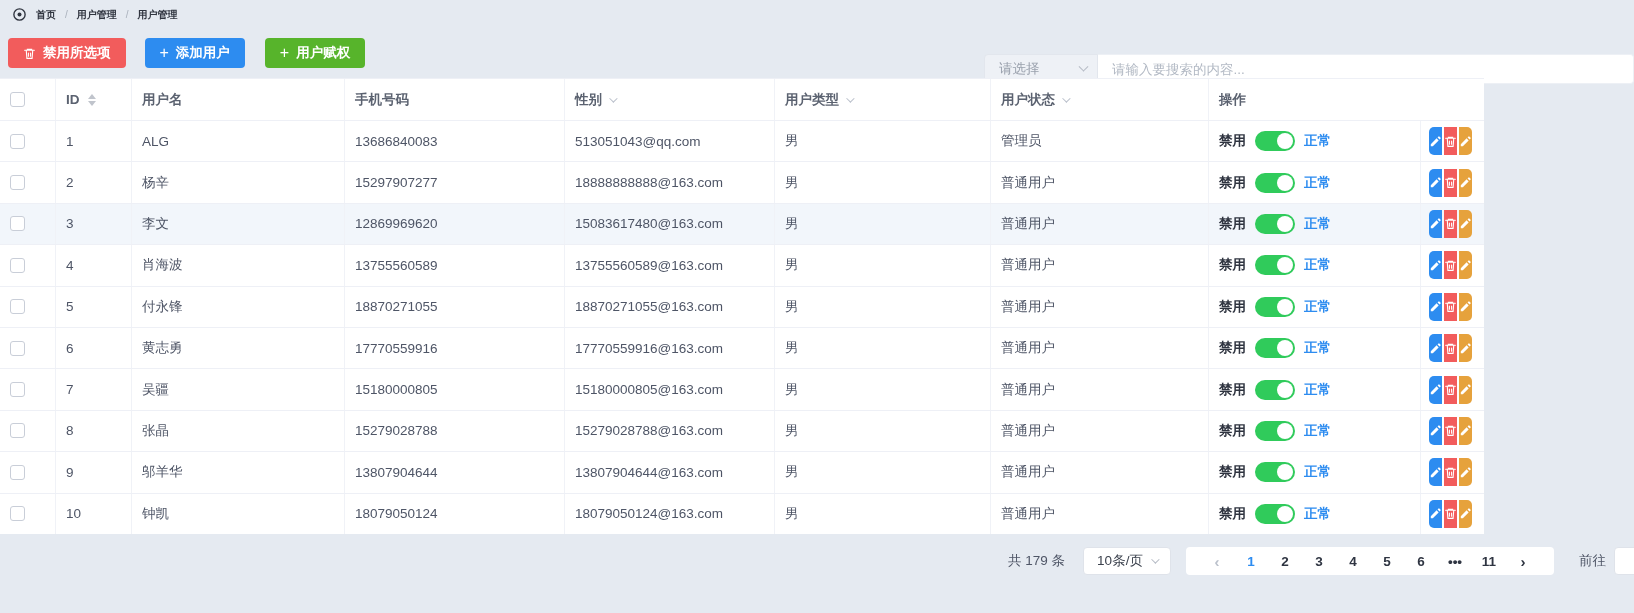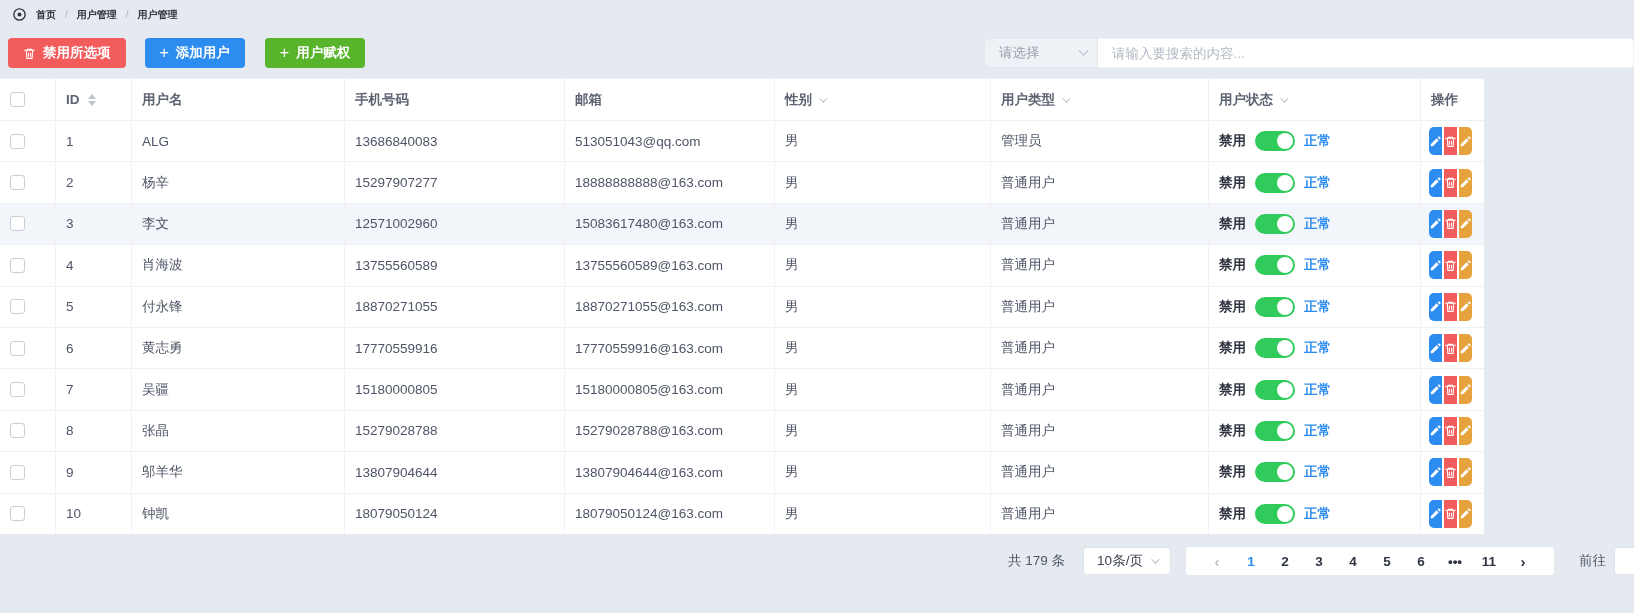--- a/index.html
+++ b/index.html
@@ -22,21 +22,21 @@
   
   .toolbar { position:absolute; top:38px; left:8px; right:0; height:30px; display:flex; align-items:center; }
   .btn { height:30px; border:none; border-radius:4px; color:#fff; font-weight:700; font-size:13.5px;
     padding:0 15px; display:inline-flex; align-items:center; gap:7px; cursor:pointer;
     font-family:inherit; }
   .btn-danger  { background:#f25c5c; margin-right:19px; }
   .btn-primary { background:#2d8cf0; margin-right:20px; }
   .btn-success { background:#57b42b; }
   .btn .plus { font-size:16px; font-weight:400; line-height:1; }
 
-  .search-wrap { position:absolute; right:0; top:0; height:30px; display:flex; }
+  .search-wrap { position:absolute; right:0; top:16px; height:30px; display:flex; }
   .filter-select { width:114px; height:30px; background:#eef1f6; border:1px solid #e2e6ed;
     border-radius:4px 0 0 4px; display:flex; align-items:center; justify-content:space-between;
     padding:0 10px 0 14px; color:#9aa1ad; cursor:pointer; }
   .filter-select .chev { width:7px; height:7px; border-right:1.4px solid #b4bac4; border-bottom:1.4px solid #b4bac4;
     transform:rotate(45deg) translate(-2px,-2px); }
   .search-input { width:536px; height:30px; border:1px solid #edf0f5; border-left:none; background:#fff;
     border-radius:0 4px 4px 0; padding:0 14px; font-size:13.5px; color:#4e5566; outline:none; font-family:inherit; }
   .search-input::placeholder { color:#b2b9c4; }
 
   
@@ -147,23 +147,20 @@
           <span class="caret-down"></span>
       </span>
     </div>
     <div class="th">
       <span>用户名</span>
     </div>
     <div class="th">
       <span>手机号码</span>
     </div>
     <div class="th">
-      <span>邮箱</span>
-    </div>
-    <div class="th">
       <span>性别</span>
       <span class="filter-chev"></span>
     </div>
     <div class="th">
       <span>用户类型</span>
       <span class="filter-chev"></span>
     </div>
     <div class="th">
       <span>用户状态</span>
       <span class="filter-chev"></span>
@@ -252,21 +249,21 @@
       </button>
     </div>
   </div>
 
   <div class="tr row highlight">
     <div class="td cb-cell">
       <div class="checkbox"></div>
     </div>
     <div class="td">3</div>
     <div class="td">李文</div>
-    <div class="td">12571002960</div>
+    <div class="td">12869969620</div>
     <div class="td">15083617480@163.com</div>
     <div class="td">男</div>
     <div class="td">普通用户</div>
     <div class="td status-cell">
       <span class="status-off">禁用</span>
       <span class="switch"></span>
       <span class="status-on">正常</span>
     </div>
     <div class="td action-cell">
       <button class="icon-btn edit">

